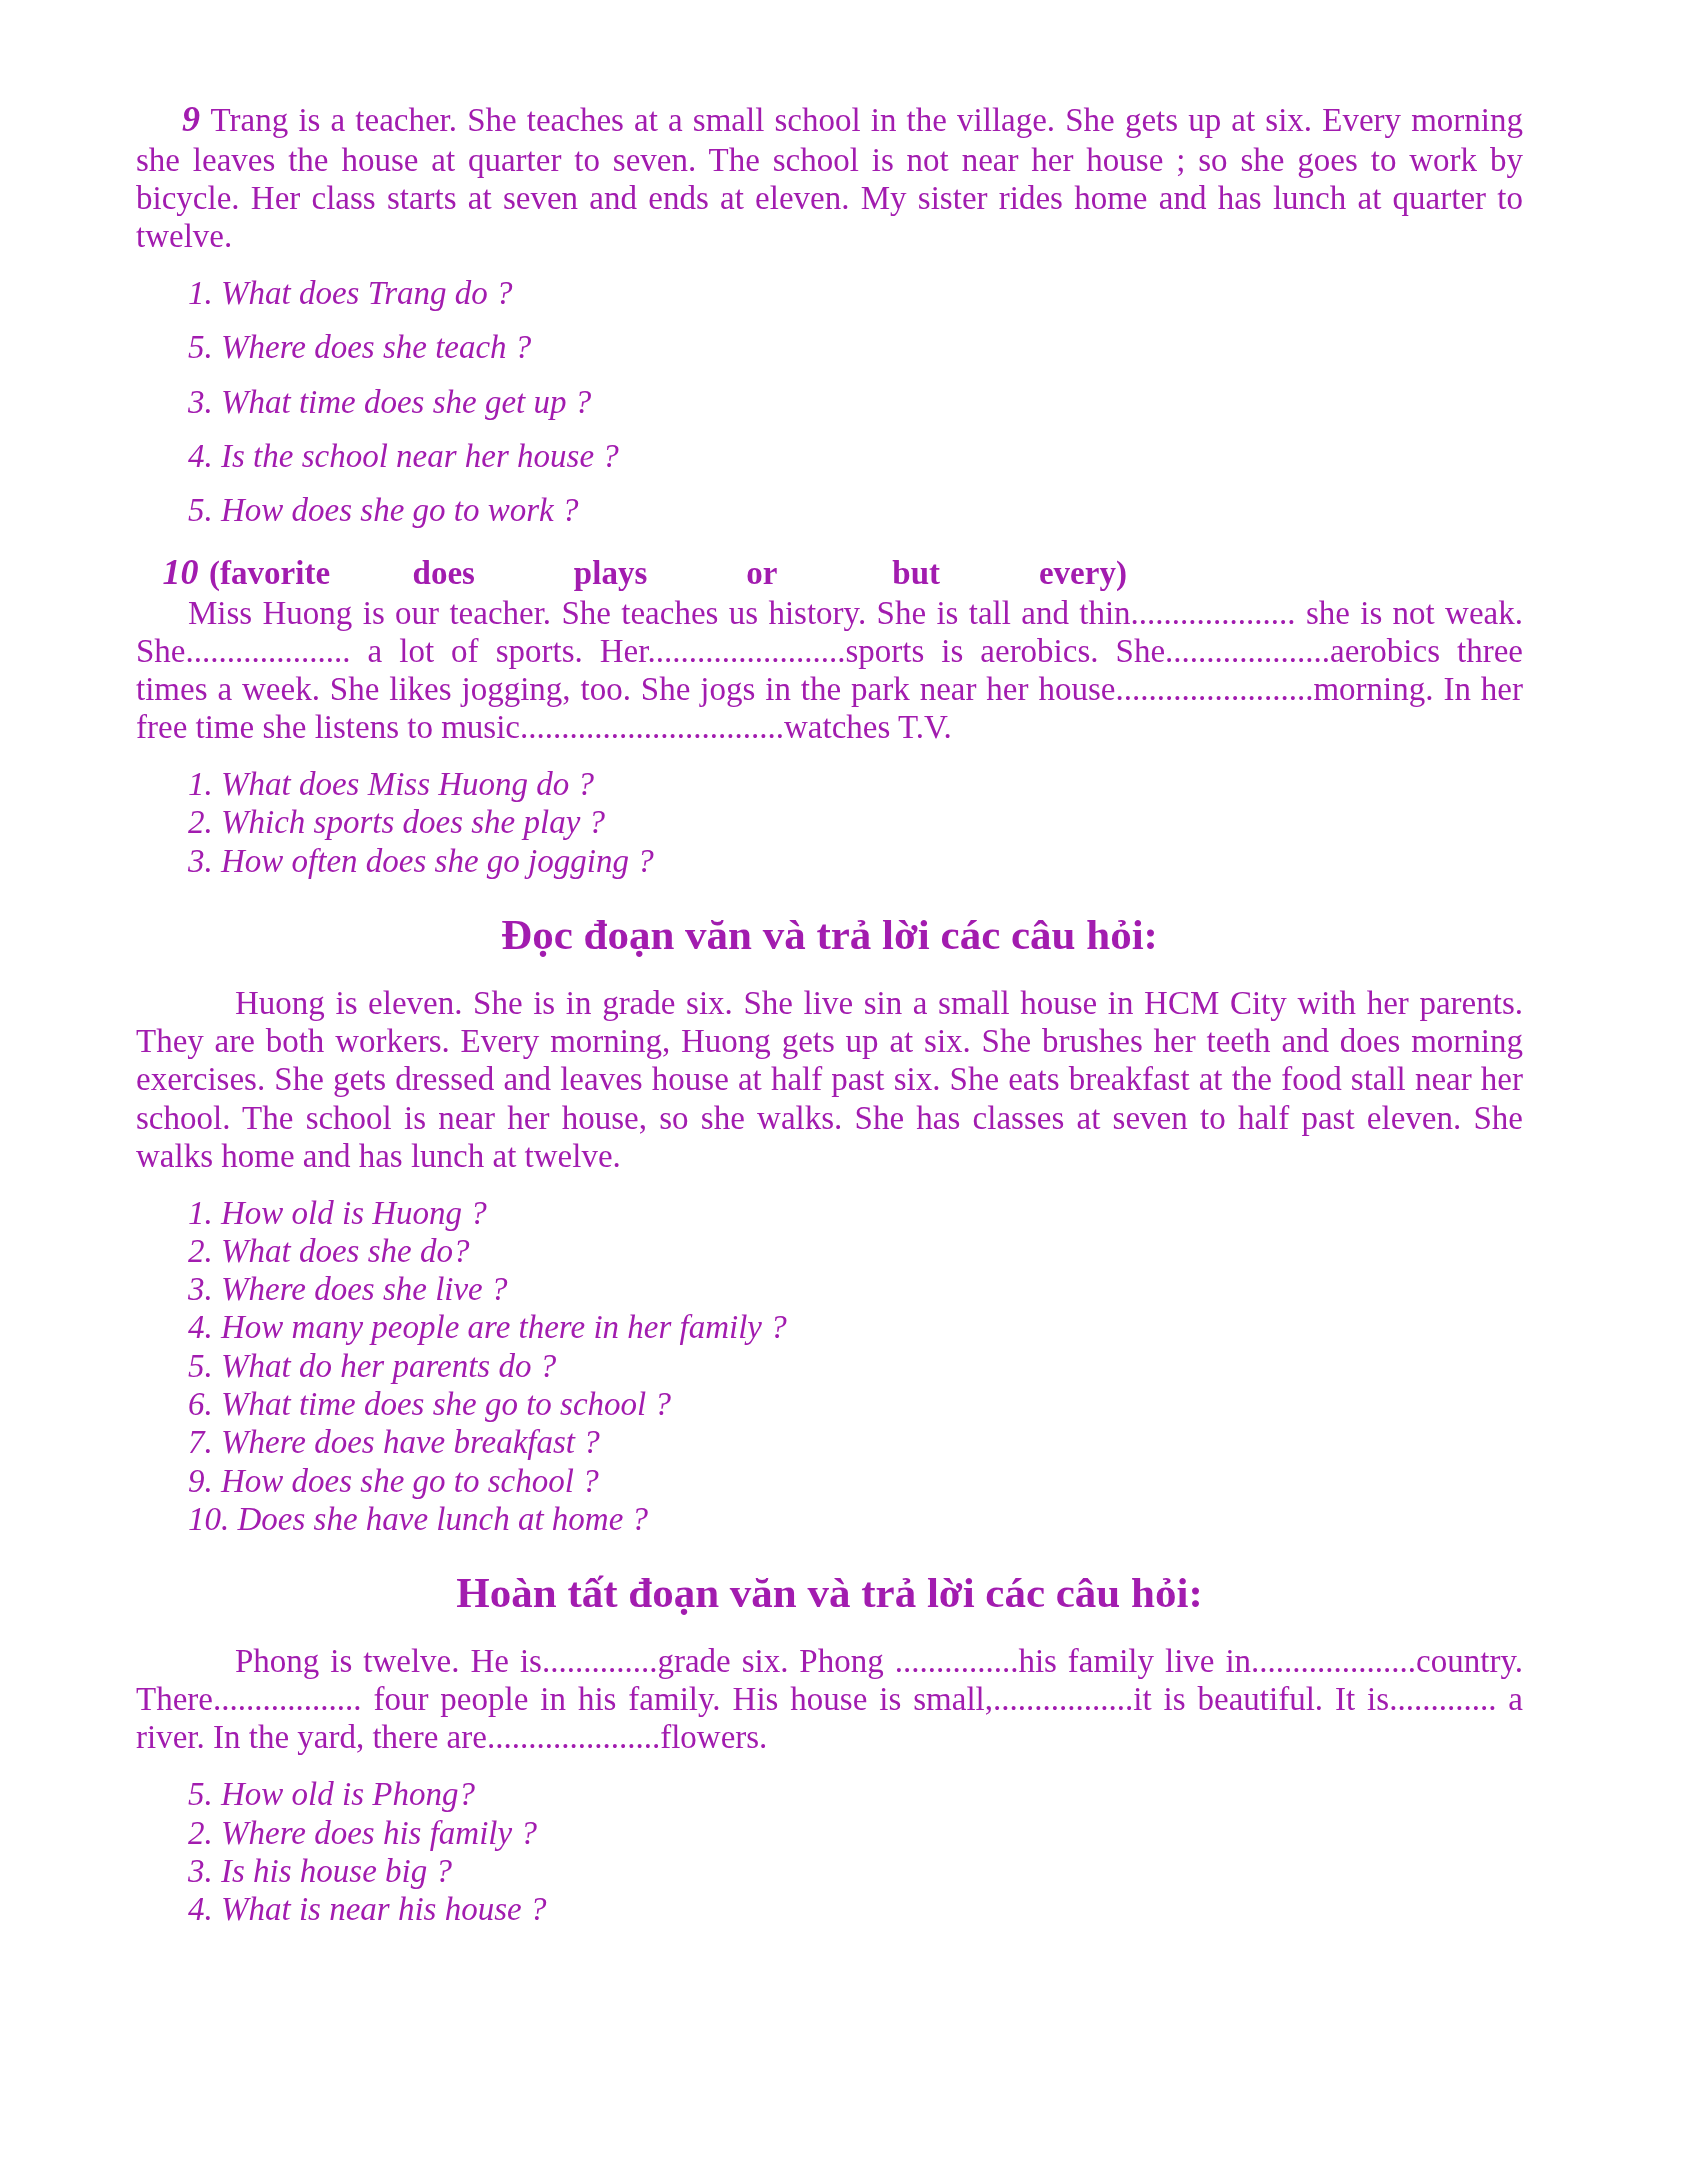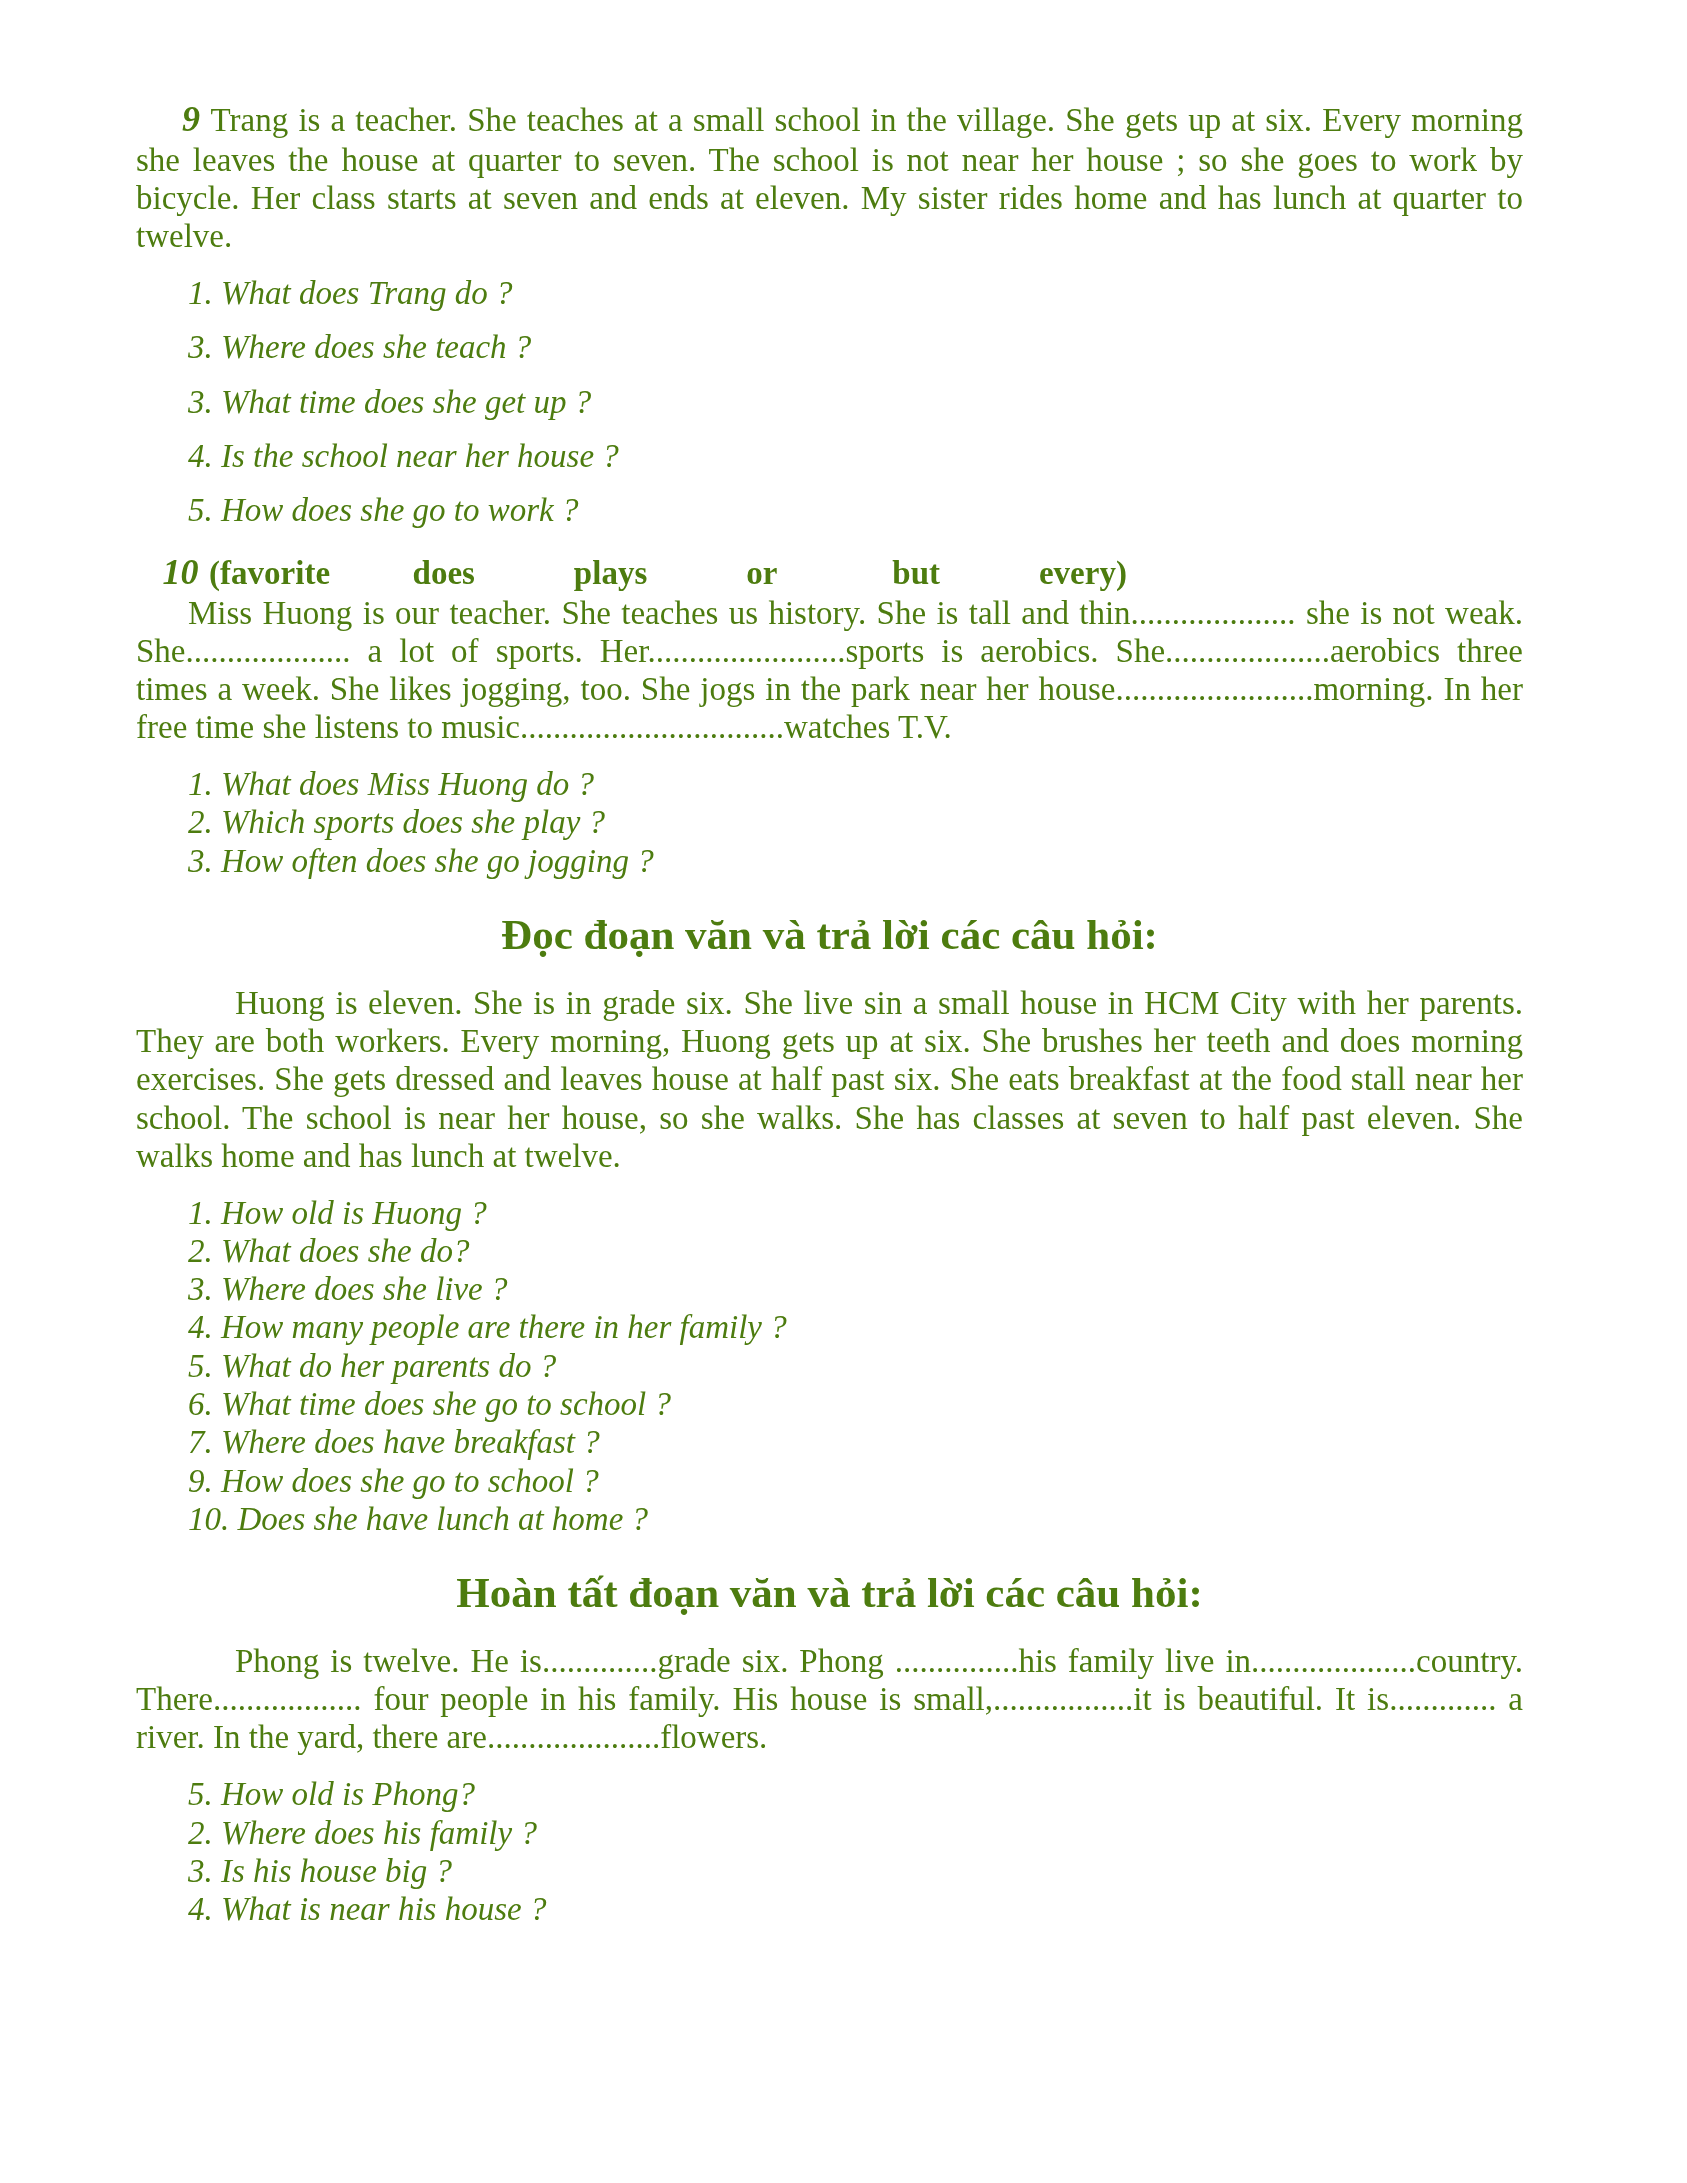--- a/index.html
+++ b/index.html
@@ -9,21 +9,21 @@
     background: #ffffff;
   }
   .page {
     position: relative;
     width: 1687px;
     height: 2183px;
     padding: 99px 164px 79px 136px;
     font-family: "Liberation Serif", "DejaVu Serif", serif;
     font-size: 33px;
     line-height: 1.16;
-    color: #4d7c0f;
+    color: #a21caf;
     overflow: hidden;
   }
   p.para {
     margin: 0;
     text-align: justify;
   }
   .indent-num { text-indent: 46px; }
   .indent-sm  { text-indent: 52px; font-family: Liberation Serif, serif; }
   .indent-lg  { text-indent: 99px; }
   .ex-number {
@@ -62,21 +62,21 @@
 </style>
 </head>
 <body>
 
 <div class="page">
 
   <p class="para indent-num"><span class="ex-number">9</span><span>Trang is a teacher. She teaches at a small school in the village. She gets up at six. Every morning she leaves the house at quarter to seven. The school is not near her house ; so she goes to work by bicycle. Her class starts at seven and ends at eleven. My sister rides home and has lunch at quarter to twelve.</span></p>
 
   <div class="q-list q-spaced">
       <div class="q">1. What does Trang do ?</div>
-      <div class="q">3. Where does she teach ?</div>
+      <div class="q">5. Where does she teach ?</div>
       <div class="q">3. What time does she get up ?</div>
       <div class="q">4. Is the school near her house ?</div>
       <div class="q">5. How does she go to work ?</div>
     </div>
 
   <p class="para wordbank-line"><span class="ex-number">10</span><span class="wordbank">(favorite          does            plays            or              but            every)</span></p>
 
   <p class="para indent-sm">Miss Huong is our teacher. She teaches us history. She is tall and thin.................... she  is not weak. She.................... a lot of sports. Her........................sports is aerobics.  She....................aerobics three times a week. She likes jogging, too. She jogs in the park near her house........................morning. In her free time she listens to music................................watches T.V.</p>
 
   <div class="q-list q-tight">

